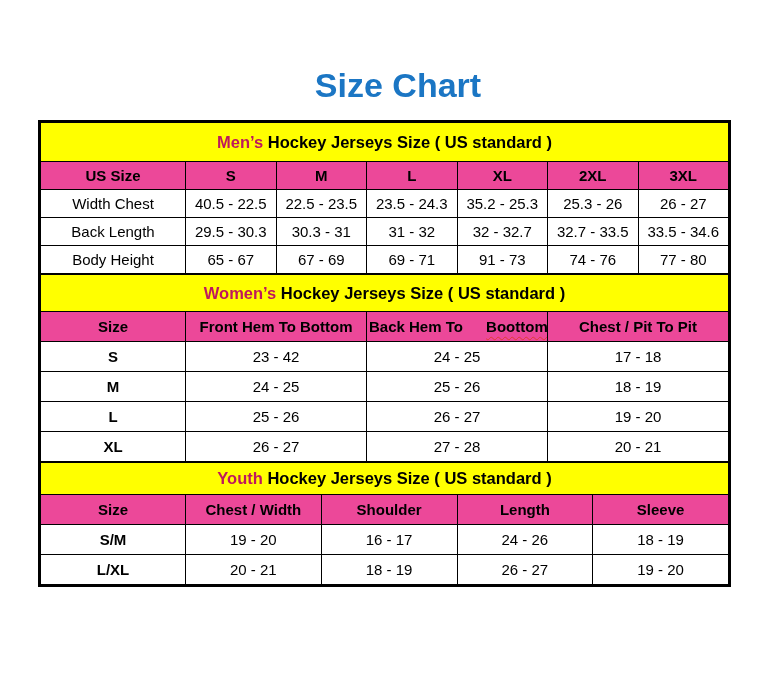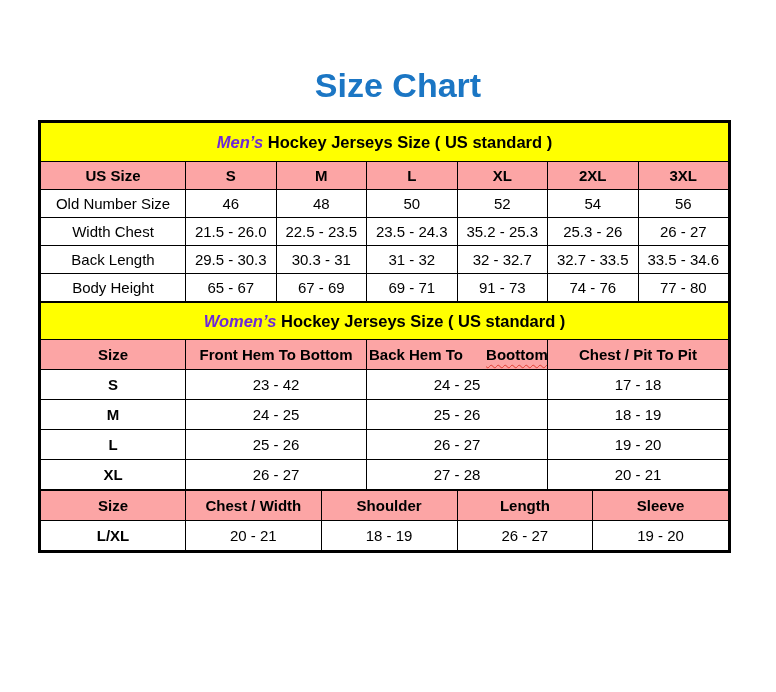--- a/index.html
+++ b/index.html
@@ -21,22 +21,22 @@
     border:2px solid #000; box-sizing:border-box; background:#fff;
   }
   table { width:100%; border-collapse:collapse; table-layout:fixed; }
   td, th {
     border:1px solid #000; text-align:center; vertical-align:middle;
     padding:0 2px; font-size:15px; overflow:hidden; white-space:nowrap;
   }
   tr.banner td {
     background:#FFFF00; font-weight:bold; font-size:16.5px; height:38px;
   }
-  tr.banner .hl { color:#6d28d9;font-style:italic; }
-  tr.head th { font-weight:bold; background:#fca5a5; }
+  tr.banner .hl { color:#be185d; }
+  tr.head th { font-weight:bold; background:#ec4899; }
   .mens tr.head th, .mens td { height:27px; }
   .womens tr.head th, .womens td { height:29px; }
   .youth tr.head th, .youth td { height:29px; }
   .womens tr.banner td { height:36px;margin-top:20px; }
   .youth tr.banner td { height:31px; }
   td.lbl { font-weight:normal; }
   th.szlbl { font-weight:bold; }
   .sp-err {
     text-decoration-line:underline;
     text-decoration-style:wavy;
@@ -72,31 +72,22 @@
         <tr class="head">
           <th>US Size</th>
           <th>S</th>
           <th>M</th>
           <th>L</th>
           <th>XL</th>
           <th>2XL</th>
           <th>3XL</th>
         </tr>
         <tr>
-          <td class="lbl">Old Number Size</td>
-          <td>46</td>
-          <td>48</td>
-          <td>50</td>
-          <td>52</td>
-          <td>54</td>
-          <td>56</td>
-        </tr>
-        <tr>
           <td class="lbl">Width Chest</td>
-          <td>21.5 - 26.0</td>
+          <td>40.5 - 22.5</td>
           <td>22.5 - 23.5</td>
           <td>23.5 - 24.3</td>
           <td>35.2 - 25.3</td>
           <td>25.3 - 26</td>
           <td>26 - 27</td>
         </tr>
         <tr>
           <td class="lbl">Back Length</td>
           <td>29.5 - 30.3</td>
           <td>30.3 - 31</td>
@@ -163,26 +154,36 @@
 
     <table class="youth">
       <colgroup>
         <col style="width:145px">
           <col>
           <col>
           <col>
           <col>
       </colgroup>
       <tbody>
+        <tr class="banner">
+          <td colspan="5"><span class="hl">Youth</span><span> Hockey Jerseys Size ( US standard )</span></td>
+        </tr>
         <tr class="head">
           <th>Size</th>
           <th>Chest / Width</th>
           <th>Shoulder</th>
           <th>Length</th>
           <th>Sleeve</th>
+        </tr>
+        <tr>
+          <th class="szlbl">S/M</th>
+          <td>19 - 20</td>
+          <td>16 - 17</td>
+          <td>24 - 26</td>
+          <td>18 - 19</td>
         </tr>
         <tr>
           <th class="szlbl">L/XL</th>
           <td>20 - 21</td>
           <td>18 - 19</td>
           <td>26 - 27</td>
           <td>19 - 20</td>
         </tr>
       </tbody>
     </table>

